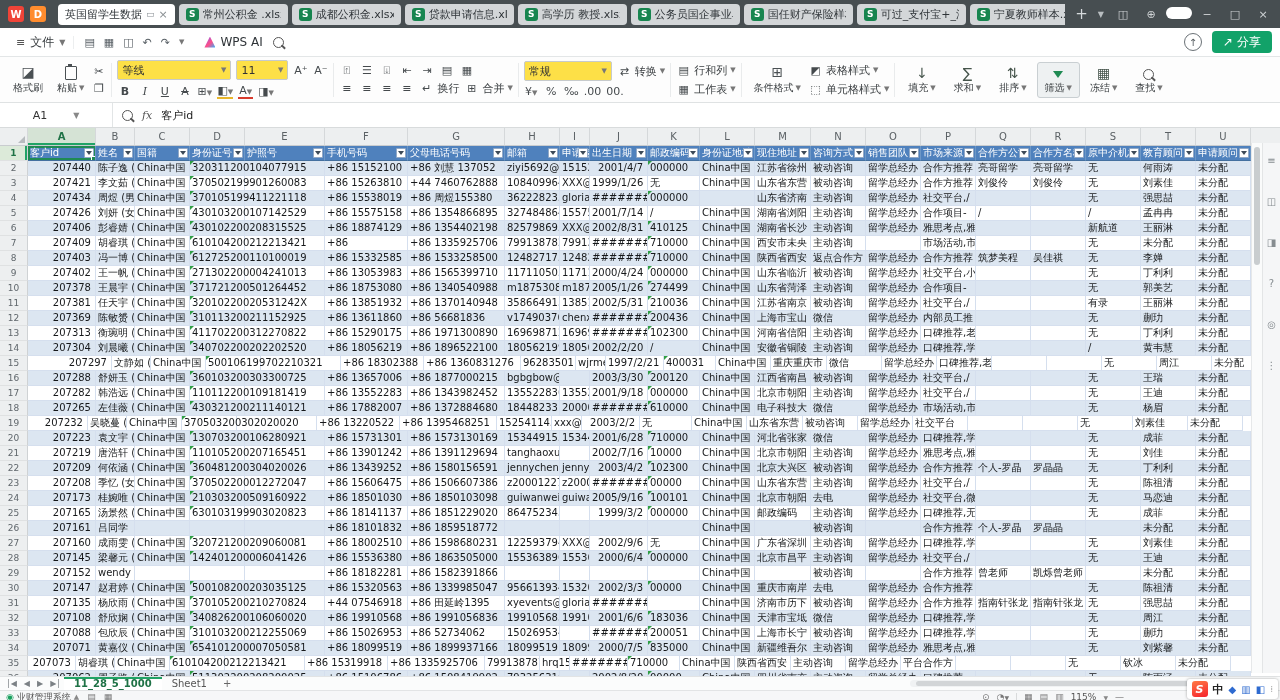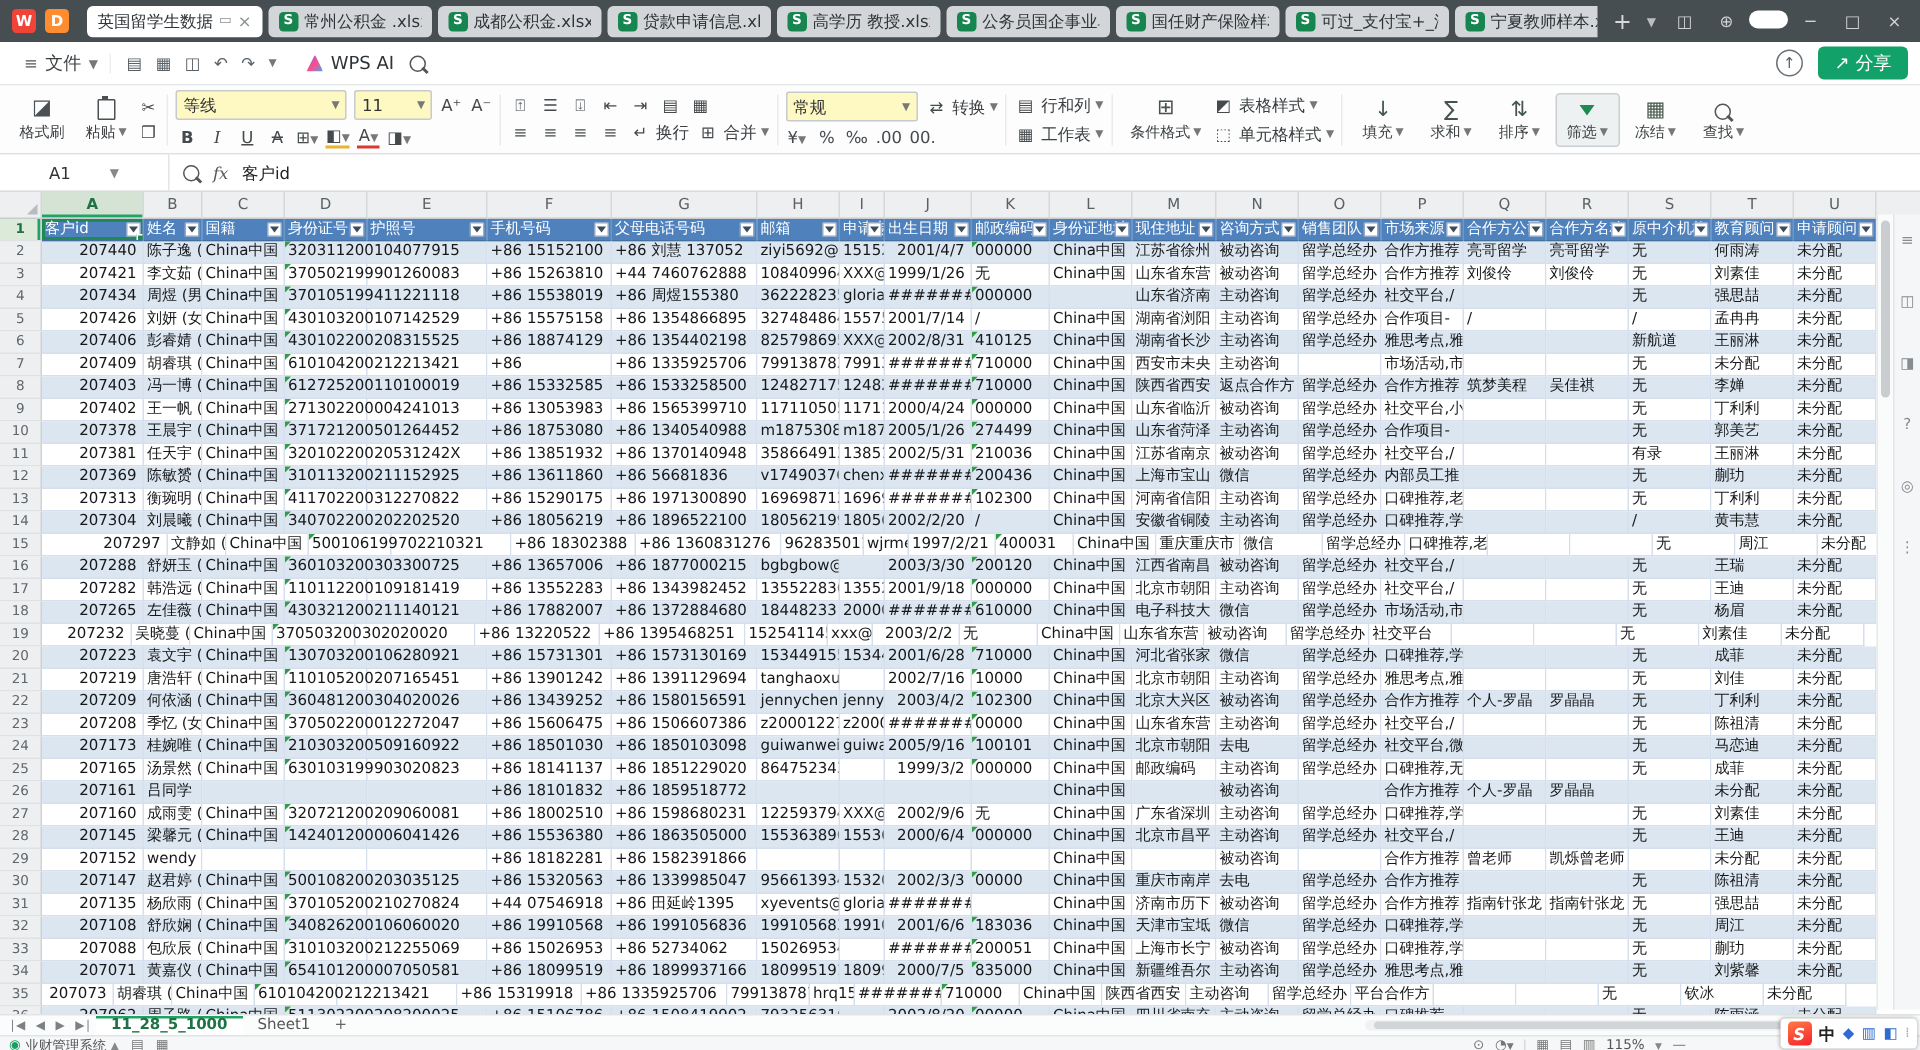--- a/index.html
+++ b/index.html
@@ -49,21 +49,21 @@
   
   .toolbar{height:45px;border-bottom:1px solid #dfe2e3;display:flex;align-items:center;padding:0 6px;background:#fdfdfd;}
   .tsep{width:1px;height:34px;background:#e9ebec;margin:0 5px;flex:0 0 auto;}
   .stack{display:flex;flex-direction:column;align-items:center;justify-content:center;gap:1px;padding:0 7px;
          font-size:10px;color:#3c4043;white-space:nowrap;}
   .stack .ticon{font-size:14px;line-height:15px;color:#4a5053;}
   .crt8{font-size:7px;color:#777;}
   .vgroup{display:flex;flex-direction:column;justify-content:center;gap:4px;}
   .hrow{display:flex;align-items:center;gap:5px;}
   .combo{border:1px solid #c6cacc;border-radius:2px;height:18px;display:flex;align-items:center;
-         padding:0 4px;font-size:11px;background:#fef9c3;gap:5px;color:#333;white-space:nowrap;}
+         padding:0 4px;font-size:11px;background:#fde047;gap:5px;color:#333;white-space:nowrap;}
   .ib{min-width:15px;text-align:center;font-size:11px;color:#454a4d;white-space:nowrap;}
   .ib b{font-weight:bold;} .ib i{font-family:"DejaVu Serif",serif;}
   .redbar{border-bottom:2px solid #d83b2d;} .yelbar{border-bottom:2px solid #e8b62a;}
   .sbtn{display:flex;align-items:center;gap:3px;font-size:11px;color:#3c4043;white-space:nowrap;}
   .bigbtn{display:flex;flex-direction:column;align-items:center;justify-content:center;gap:0;
           padding:2px 7px;font-size:10px;color:#3c4043;border-radius:3px;border:1px solid transparent;white-space:nowrap;}
   .bigbtn .bicon{height:16px;font-size:14px;line-height:16px;color:#45544b;}
   .bigbtn.on{background:#eef1f2;border-color:#c9cfd2;}
   .blbl{display:flex;align-items:center;gap:2px;}
   .funnel{width:0;height:0;border-left:5px solid transparent;border-right:5px solid transparent;

